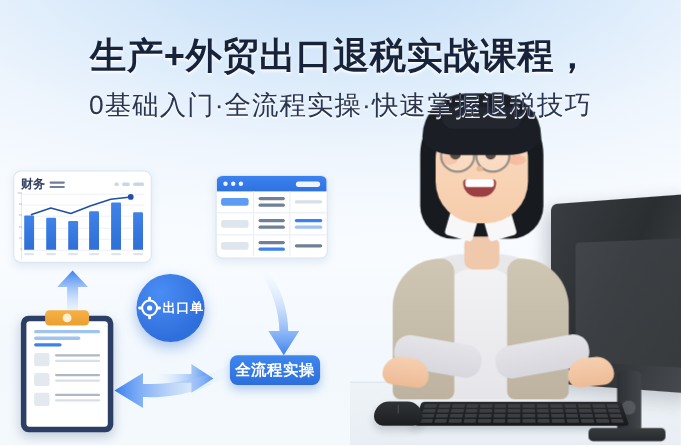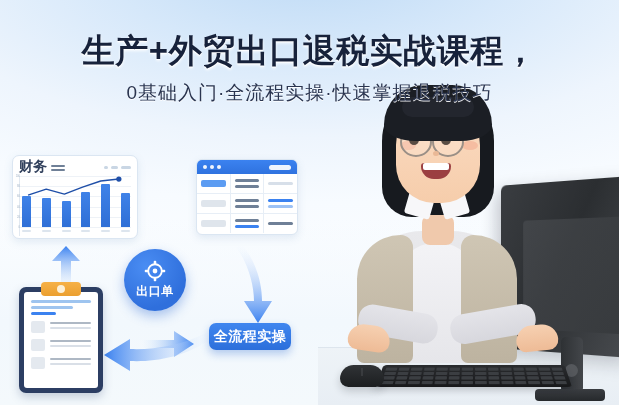--- a/index.html
+++ b/index.html
@@ -24,36 +24,36 @@
   .t-line{
     font-weight:bold;
     color:#17223b;
     letter-spacing:.5px;
     line-height:1.18;
     text-shadow:0 1px 0 #ffffff, 0 2px 3px rgba(255,255,255,.85);
   }
   .t1{font-size:33px;}
   .t2{font-size:33px;margin-top:2px;}
   .sub{
-    margin-top:9px;font-size:19px;color:#2a3550;letter-spacing:1px;
+    margin-top:9px;font-size:24px;color:#2a3550;letter-spacing:1px;
     text-shadow:0 1px 0 rgba(255,255,255,.9);
   }
 
   
   .info{position:absolute;left:0;top:145px;width:320px;height:260px;z-index:5;}
 
   
   .chart-card{
     position:absolute;left:12px;top:10px;width:126px;height:84px;
     background:#fff;border:1px solid #dbe6f2;border-radius:7px;
     box-shadow:0 3px 8px rgba(80,120,170,.13);
     padding:5px 6px 4px 6px;box-sizing:border-box;
   }
   .cc-head{display:flex;align-items:center;height:12px;}
-  .cc-title{font-size:14px;font-weight:bold;color:#31405c;margin-right:4px;white-space:nowrap;}
+  .cc-title{font-size:11px;font-weight:bold;color:#31405c;margin-right:4px;white-space:nowrap;}
   .cc-bars{display:flex;flex-direction:column;gap:2px;margin-top:2px;}
   .cc-bars i{display:block;width:14px;height:2px;background:#6f8097;border-radius:1px;}
   .cc-dots{margin-left:auto;display:flex;gap:3px;align-items:center;}
   .cc-dots s{display:block;height:3px;background:#c9d6e4;border-radius:2px;text-decoration:none;}
   .cc-dots s:nth-child(1){width:4px;}
   .cc-dots s:nth-child(2){width:7px;}
   .cc-dots s:nth-child(3){width:10px;}
   .cc-plot{position:relative;height:60px;margin-top:3px;border-left:1px solid #e2e9f1;}
   .grid{position:absolute;left:0;right:0;top:0;bottom:9px;}
   .grid u{position:absolute;left:0;right:0;height:1px;background:#eef2f7;text-decoration:none;}
@@ -84,21 +84,21 @@
   .bw-c span.lblue{background:#9dc2f5;}
   .bw-c span.blk{background:#6f8097;}
   .bw-c span.chip{height:7px;background:#5c9cf2;border-radius:2px;}
   .bw-c span.chipg{height:7px;background:#dfe5ec;border-radius:2px;}
 
   
   .badge{
     position:absolute;left:124px;top:104px;width:62px;height:62px;border-radius:50%;
     background:radial-gradient(circle at 35% 28%,#4a8df3,#2f6fdc 70%);
     box-shadow:0 5px 12px rgba(45,105,210,.38);
-    display:flex;flex-direction:column;align-items:center;justify-content:center;gap:1px;
+    display:flex;align-items:center;justify-content:center;gap:1px;
   }
   .badge .bt{font-size:12px;color:#fff;font-weight:bold;letter-spacing:.5px;}
 
   
   .pill{
     position:absolute;left:209px;top:178px;width:82px;height:27px;border-radius:7px;
     background:linear-gradient(to bottom,#3f86ef,#2c6fdb);
     box-shadow:0 4px 9px rgba(45,105,210,.33);
     display:flex;align-items:center;justify-content:center;
     color:#fff;font-size:14px;font-weight:bold;letter-spacing:.5px;

